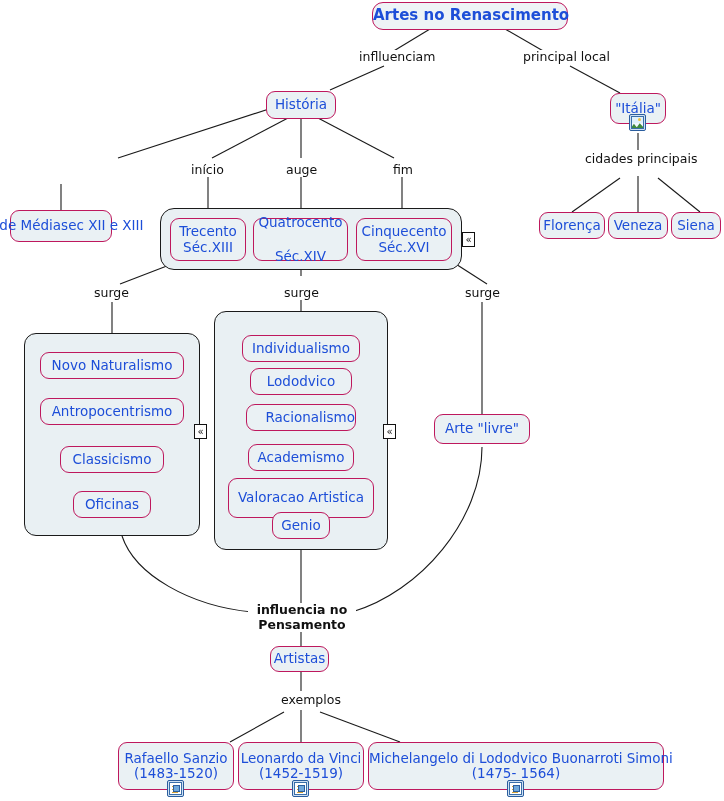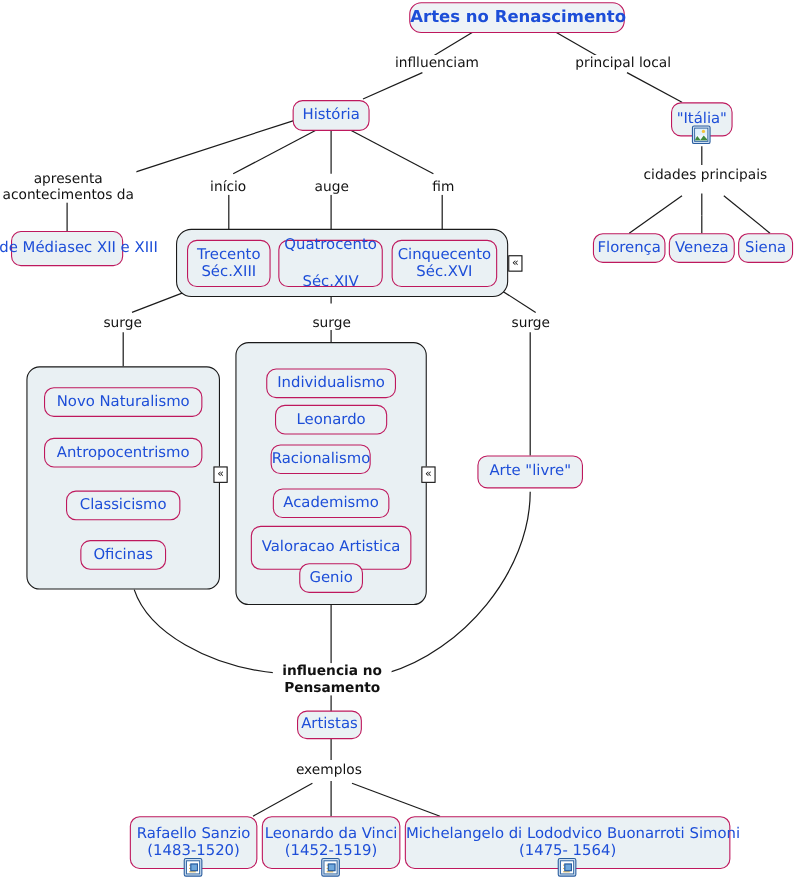--- a/index.html
+++ b/index.html
@@ -278,23 +278,23 @@
     <span class="lbl">Oficinas</span>
   </div>
   <div class="handle" style="left:194px; top:424px;">
     <span>«</span>
   </div>
 
   <div class="node child" style="left:242px; top:335px; width:118px; height:27px;">
     <span class="lbl">Individualismo</span>
   </div>
   <div class="node child" style="left:250px; top:368px; width:102px; height:27px;">
-    <span class="lbl">Leonardo</span>
-  </div>
-  <div class="node child" style="left:246px; top:404px; width:91px; height:27px;text-align:right;">
+    <span class="lbl">Lododvico</span>
+  </div>
+  <div class="node child" style="left:246px; top:404px; width:110px; height:27px;text-align:right;">
     <span class="lbl">Racionalismo</span>
   </div>
   <div class="node child" style="left:248px; top:444px; width:106px; height:27px;">
     <span class="lbl">Academismo</span>
   </div>
   <div class="node child" style="left:228px; top:478px; width:146px; height:40px;">
     <span class="lbl">Valoracao Artistica</span>
   </div>
   <div class="node child" style="left:272px; top:512px; width:58px; height:27px;">
     <span class="lbl">Genio</span>
@@ -351,24 +351,20 @@
   </div>
 
   <div class="elabel" style="left:358px; top:50px;">
     <span>inflluenciam</span>
   </div>
 
   <div class="elabel" style="left:522px; top:50px;">
     <span>principal local</span>
   </div>
 
-  <div class="elabel two" style="left:0px; top:155px; width:122px; text-align:center;">
-    <div>apresenta</div>
-    <div>acontecimentos da</div>
-  </div>
 
   <div class="elabel" style="left:190px; top:163px;">
     <span>início</span>
   </div>
 
   <div class="elabel" style="left:285px; top:163px;">
     <span>auge</span>
   </div>
 
   <div class="elabel" style="left:392px; top:163px;">
@@ -389,17 +385,17 @@
 
   <div class="elabel" style="left:464px; top:286px;">
     <span>surge</span>
   </div>
 
   <div class="elabel two" style="left:248px; top:603px; width:106px; text-align:center;font-weight:bold;">
     <div>influencia no</div>
     <div>Pensamento</div>
   </div>
 
-  <div class="elabel" style="left:268px; top:693px;text-align:center;">
+  <div class="elabel" style="left:280px; top:693px;text-align:center;">
     <span>exemplos</span>
   </div>
 
 </div>
 
 </body></html>

